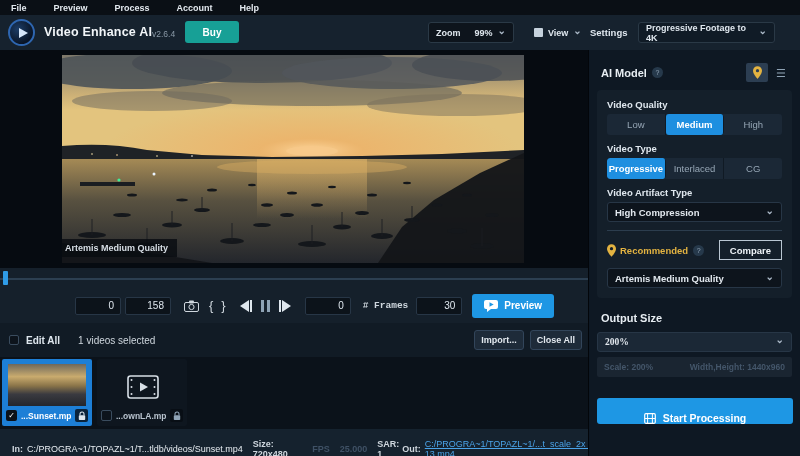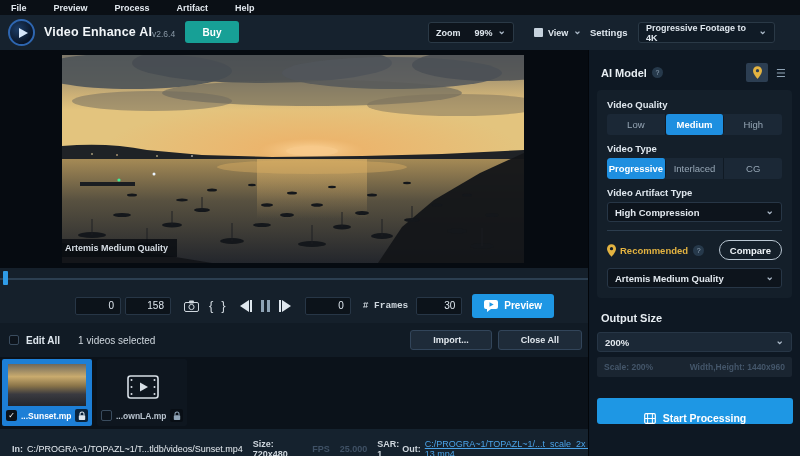--- a/index.html
+++ b/index.html
@@ -65,21 +65,21 @@
                  font-size:10px; font-weight:bold; display:flex; align-items:center; gap:6px;
                  padding:0 12px; cursor:pointer; }
 
   
   .editbar { position:absolute; top:323px; left:0; width:588px; height:34px; background:#111b25;
              display:flex; align-items:center; }
   .checkbox { width:10px; height:10px; border:1px solid #3a4c5e; background:#0d141c; border-radius:2px; cursor:pointer; }
   .editall-label { font-size:10px; font-weight:bold; margin-left:7px; }
   .selected-text { font-size:10px; color:#cfd7de; margin-left:18px; }
   .small-btn { height:20px; background:#1e2b39; border:1px solid #32455a; border-radius:3px; color:#e2e8ee;
-               font-size:9px; font-weight:bold; padding:0 22px; cursor:pointer; font-family:"Liberation Sans",sans-serif;}
+               font-size:9px; font-weight:bold; padding:0 6px; cursor:pointer; font-family:"Liberation Sans",sans-serif;}
 
   
   .thumbs { position:absolute; top:357px; left:0; width:588px; height:72px; background:#0b121a; display:flex; gap:5px; padding:2px; }
   .thumb { width:90px; height:67px; border-radius:2px; position:relative; cursor:pointer; }
   .thumb.selected { background:#1d7fd6; }
   .thumb.plain { background:#0e161f; }
   .thumb-img { position:absolute; top:5px; left:6px; width:78px; height:42px;
                background:linear-gradient(180deg,#6e685c 0%,#c9ab6e 30%,#8a7449 52%,#3a3a40 72%,#23262c 100%); }
   .thumb-foot { position:absolute; bottom:4px; left:4px; right:4px; display:flex; align-items:center; gap:4px; }
   .thumb-name { font-size:8.5px; font-weight:bold; color:#fff; flex:1; text-align:center; white-space:nowrap; overflow:hidden; }
@@ -120,39 +120,39 @@
              cursor:pointer; border-right:1px solid #101a24; }
   .seg-btn:last-child { border-right:none; }
   .seg-btn.active { background:#1e8fe0; color:#fff; font-weight:bold; border-radius:3px; }
   .select { height:20px; background:#0d141c; border:1px solid #273646; border-radius:3px; display:flex;
             align-items:center; justify-content:space-between; padding:0 7px; font-size:9.5px; font-weight:bold;
             color:#e2e8ee; cursor:pointer; margin-bottom:8px; }
   .divider { border:none; border-top:1px solid #2c3d4e; margin:2px 0 9px; }
   .rec-row { display:flex; align-items:center; margin-bottom:8px; }
   .rec-label { color:#e3b341; font-size:9.5px; font-weight:bold; margin-left:4px; }
   .compare-btn { margin-left:auto; height:20px; padding:0 10px; background:transparent; border:1px solid #b9c6d2;
-                 border-radius:10px; color:#eef3f7; font-size:9.5px; font-weight:bold; cursor:pointer; font-family:"Liberation Sans",sans-serif;}
+                 border-radius:0; color:#eef3f7; font-size:9.5px; font-weight:bold; cursor:pointer; font-family:"Liberation Sans",sans-serif;}
   .outsize-label { font-size:11px; font-weight:bold; color:#e8eef3; margin:14px 12px 8px; }
-  .select.mid { margin:0 8px 5px; background:#1b2836; border:1px solid #273646; }
+  .select.mid { margin:0 8px 5px; background:#1b2836; border:1px solid #273646;font-family:Liberation Serif, serif; }
   .scale-info { margin:0 8px; height:20px; background:#1a2531; border-radius:2px; display:flex; align-items:center;
                 justify-content:space-between; padding:0 7px; font-size:8.5px; font-weight:bold; color:#44566a; }
   .start-btn { position:absolute; left:8px; top:348px; width:196px; height:26px; background:#1e97e4; border:none;
                border-radius:3px; color:#fff; font-size:10.5px; font-weight:bold; display:flex; align-items:flex-end;
                justify-content:center; gap:7px; cursor:pointer; }
 </style>
 </head>
 <body>
 
 <div class="app">
 
   <div class="menubar">
     <span class="menu-item">File</span>
     <span class="menu-item">Preview</span>
     <span class="menu-item">Process</span>
-    <span class="menu-item">Artifact</span>
+    <span class="menu-item">Account</span>
     <span class="menu-item">Help</span>
   </div>
 
   <div class="titlebar">
     <div class="logo">
         <div class="tri"></div>
       </div>
     <div class="app-name">Video Enhance AI</div>
     <div class="app-version">v2.6.4</div>
     <button class="buy-btn">Buy</button>

